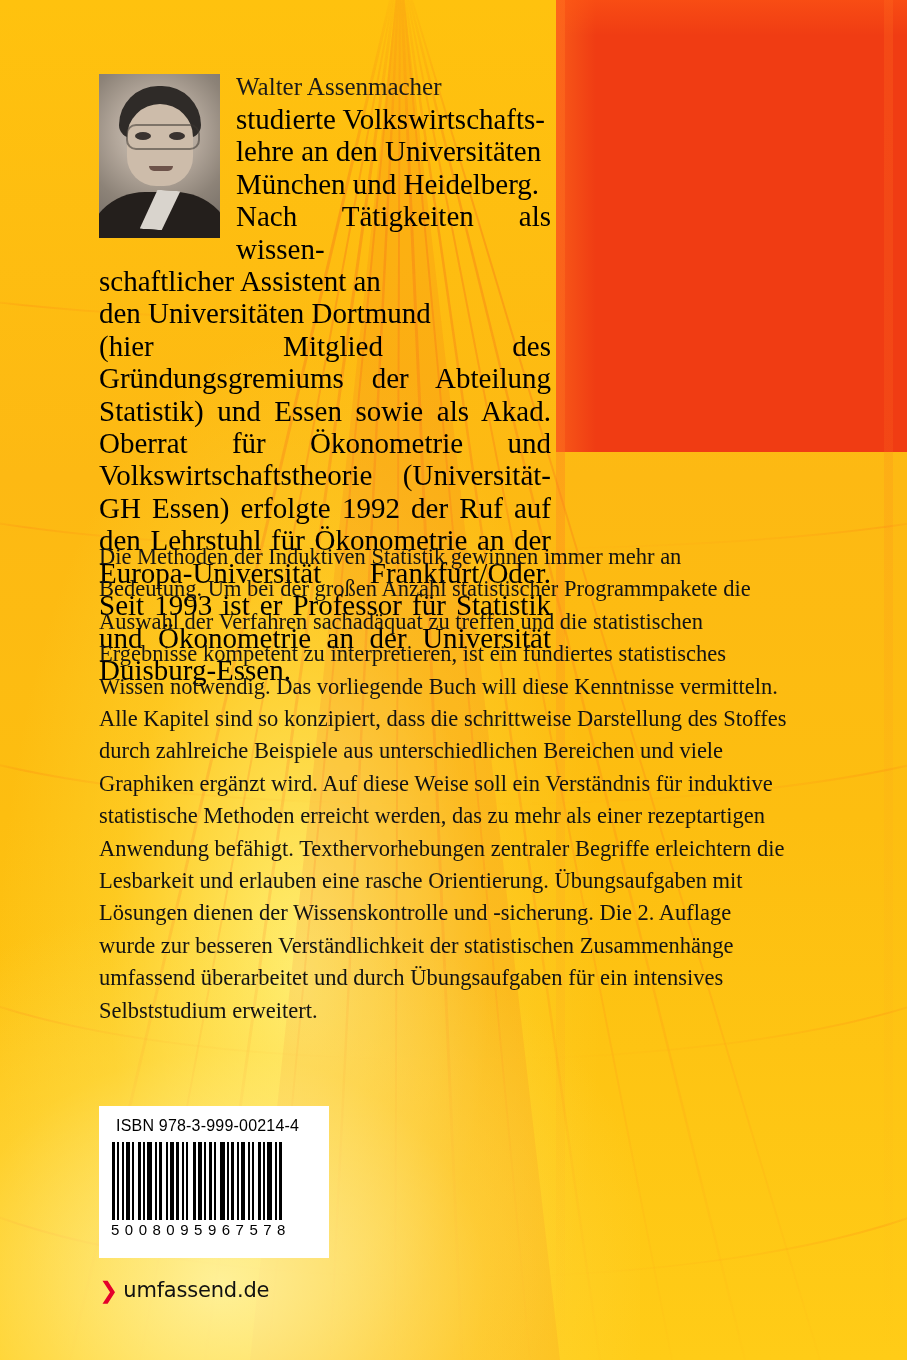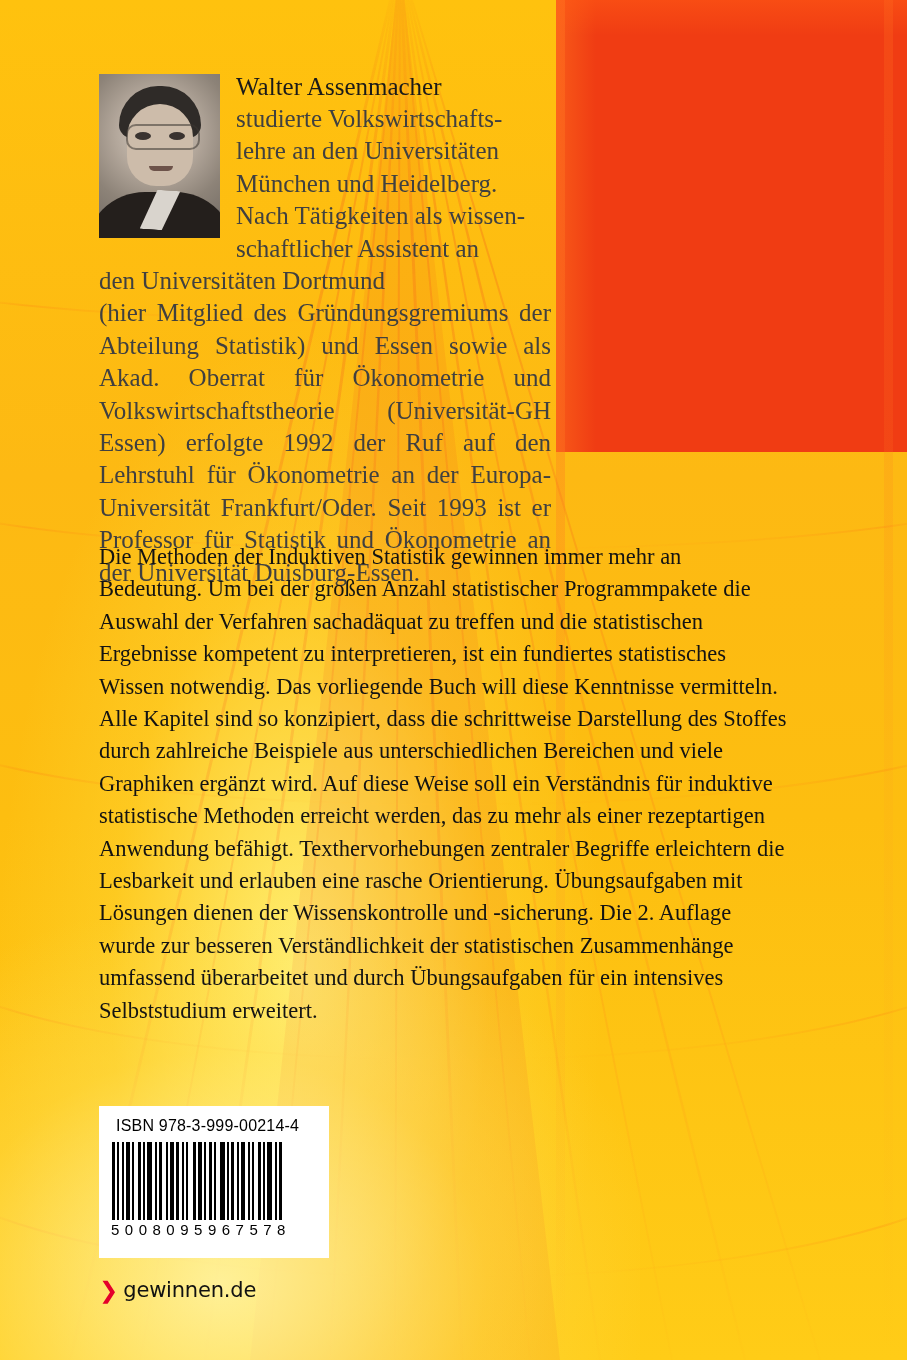--- a/index.html
+++ b/index.html
@@ -140,23 +140,23 @@
     transform: rotate(4deg);
     clip-path: polygon(40% 0, 100% 0, 58% 100%, 0 100%);
   }
 
   .author-name {
     font-size: 25px;
     line-height: 33px;
     color: #1a1a1a;
   }
   .author-text {
-    font-size: 25px;
+    font-size: 29px;
     line-height: 32.4px;
-    color: #404040;
+    color: #000000;
     text-align: justify;
     text-align-last: left;
   }
 
   .book-block {
     position: absolute;
     left: 99px;
     top: 541px;
     width: 690px;
   }
@@ -381,17 +381,17 @@
           <i style="width:3px;background:#fff"></i>
         <i style="width:2px"></i>
           <i style="width:2px;background:#fff"></i>
           <i style="width:3px"></i>
       </div>
       <div class="barcode-digits">5008095967578</div>
     </div>
 
     <div class="springer">
       <span class="springer-mark">❯</span>
-      <span class="springer-word">gewinnen.de</span>
+      <span class="springer-word">umfassend.de</span>
     </div>
 
   </div>
 </div>
 
 </body></html>

